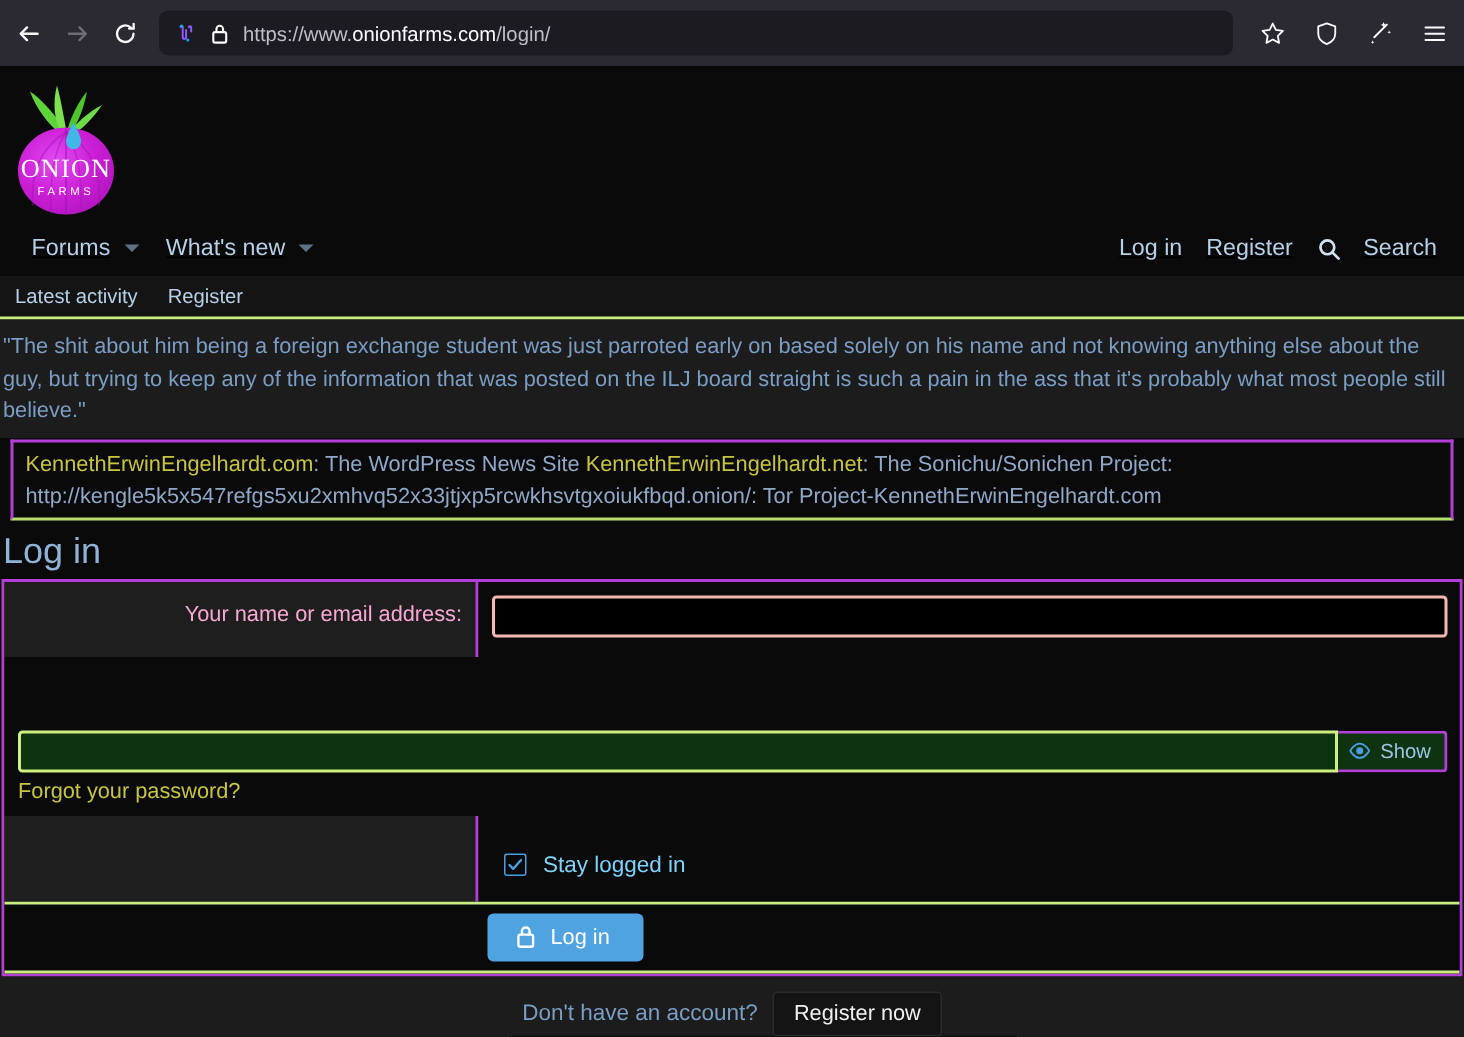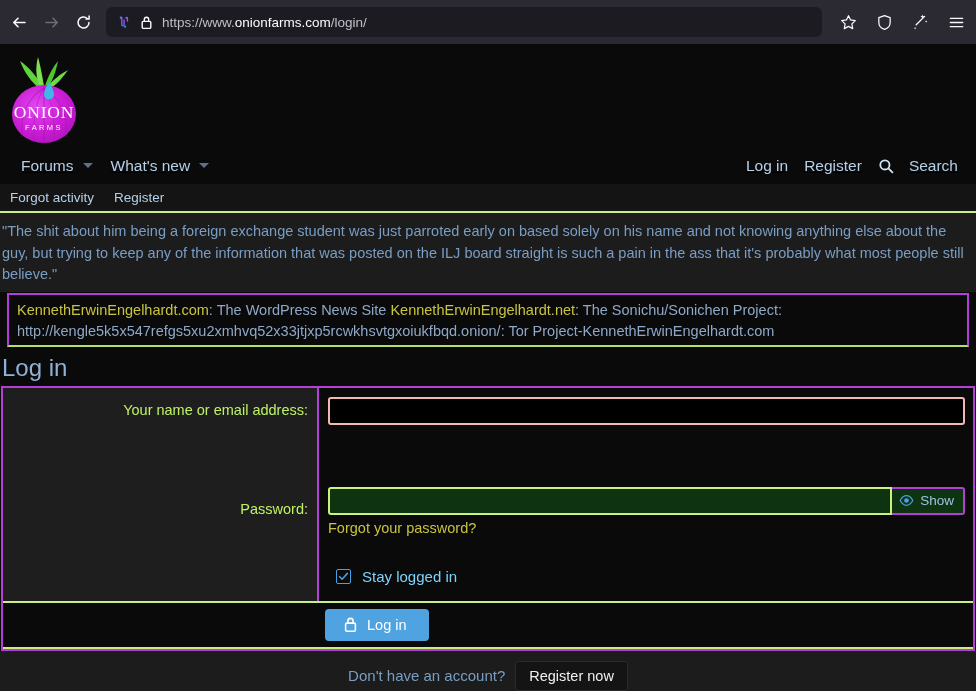--- a/index.html
+++ b/index.html
@@ -169,21 +169,21 @@
     flex: 0 0 316px;
     background: #1e1e1e;
     border-right: 2px solid #b43fd6;
     display: flex;
     align-items: flex-start;
     justify-content: flex-end;
     padding: 12px 9px 0 0;
   }
   .label-col.plain { padding-top: 0; }
   .row-label {
-    color: #bef264;
+    color: #f9a8d4;
     font-size: 14.5px;
     line-height: 20px;
     text-align: right;
     white-space: nowrap;
   }
   .field-col {
     flex: 1 1 auto;
     background: #0a0a0a;
     padding: 9px 8px 7px 9px;
     min-width: 0;
@@ -414,21 +414,21 @@
         <svg width="16" height="16" viewBox="0 0 16 16" fill="none" stroke="#cfe3f5" stroke-width="1.8" stroke-linecap="round">
           <circle cx="6.9" cy="6.9" r="4.6"></circle>
           <path d="M10.4 10.4l4 4"></path>
         </svg>
         <span>Search</span>
       </div>
     </div>
   </div>
 
   <div class="subnav">
-    <div class="subnav-item">Forgot activity</div>
+    <div class="subnav-item">Latest activity</div>
     <div class="subnav-item">Register</div>
   </div>
 
   <div class="quote-block">"The shit about him being a foreign exchange student was just parroted early on based solely on his name and not knowing anything else about the guy, but trying to keep any of the information that was posted on the ILJ board straight is such a pain in the ass that it's probably what most people still believe."</div>
 
   <div class="notice">
     <a>KennethErwinEngelhardt.com</a><span>: The WordPress News Site </span><a>KennethErwinEngelhardt.net</a><span>: The Sonichu/Sonichen Project: </span><a class="blue">http://kengle5k5x547refgs5xu2xmhvq52x33jtjxp5rcwkhsvtgxoiukfbqd.onion/</a><span>: Tor Project-KennethErwinEngelhardt.com</span>
   </div>
 
   <h1 class="page-title">Log in</h1>
@@ -438,23 +438,20 @@
     <div class="form-row">
       <div class="label-col">
         <span class="row-label">Your name or email address:</span>
       </div>
       <div class="field-col">
         <input class="text-input" type="text" value="" style="">
       </div>
     </div>
 
     <div class="form-row">
-      <div class="label-col">
-        <span class="row-label" style="padding-top:49px">Password:</span>
-      </div>
       <div class="field-col" style="padding-top:49px">
         <div class="pw-row">
           <input class="pw-input" type="password" value="" style="">
           <button type="button" class="show-btn">
             <svg width="15" height="13" viewBox="0 0 16 13" fill="none">
               <path d="M8 1.4C4 1.4 1.3 6.5 1.3 6.5S4 11.6 8 11.6s6.7-5.1 6.7-5.1S12 1.4 8 1.4z" stroke="#4a9fe0" stroke-width="1.3"></path>
               <circle cx="8" cy="6.5" r="2.5" fill="#4a9fe0"></circle>
             </svg>
             <span>Show</span>
           </button>

